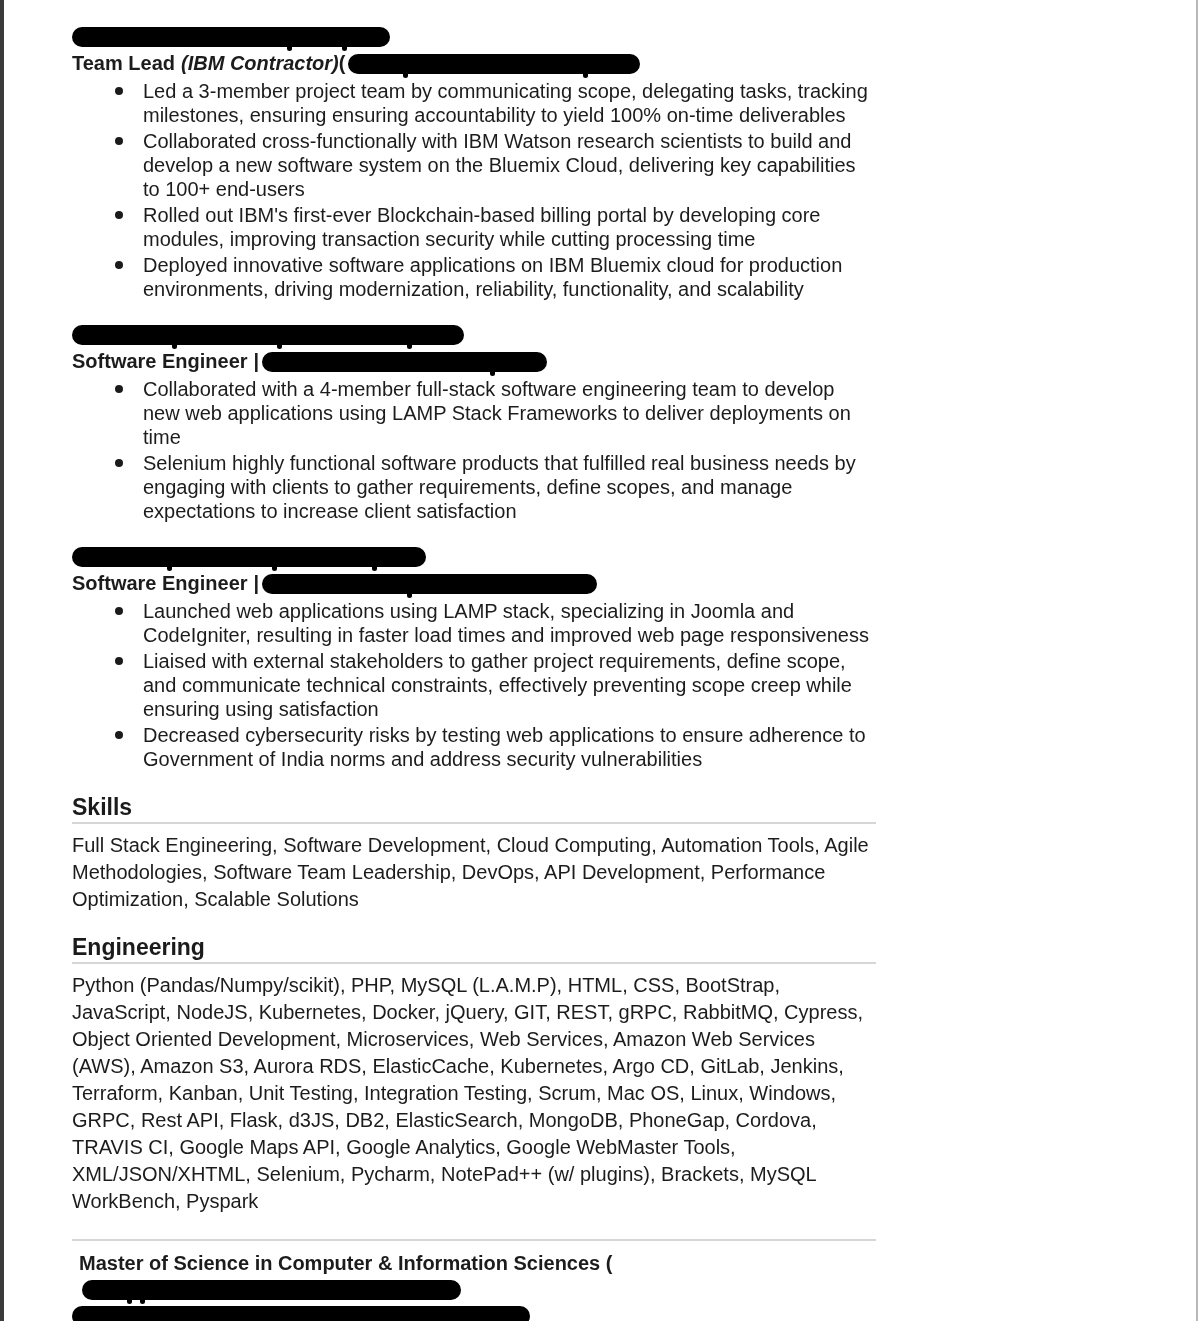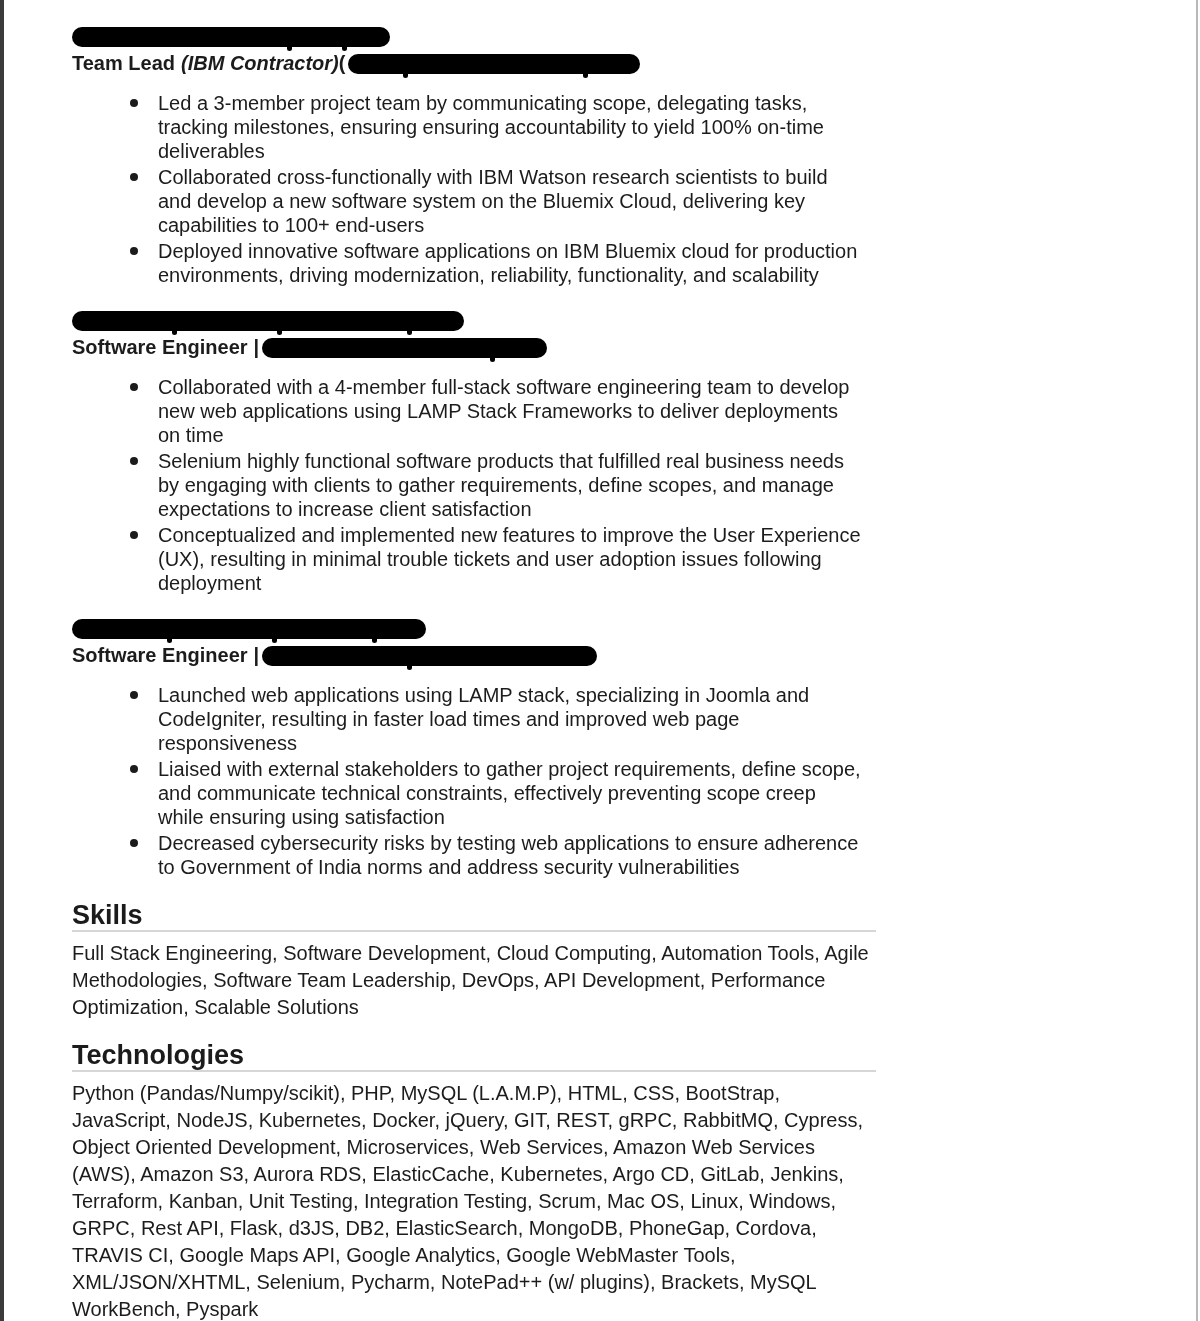--- a/index.html
+++ b/index.html
@@ -48,37 +48,37 @@
 
   
   .exp { margin-bottom: 24px; }
   .company-bar { margin-bottom: 3px; }
   .title-line { font-size: 20px; line-height: 26px; margin-bottom: 3px; }
   .b  { font-weight: bold; }
   .bi { font-weight: bold; font-style: italic; margin-left: 6px; }
   .tail { font-weight: bold; }
   .tail.spaced { margin-left: 6px; }
 
-  ul.bullets { margin: 15px; padding: 0; list-style: none; }
+  ul.bullets { margin: 0; padding: 0; list-style: none; }
   ul.bullets li {
     display: flex; align-items: flex-start;
     margin: 1px 0 2px 0;
     font-size: 20px; line-height: 24px;
   }
   .dot {
     flex: none;
     width: 8px; height: 8px; border-radius: 50%;
     background: #1b1b1b;
     margin: 8px 20px 0 43px;
   }
   .btext { flex: 1; }
 
   
   h2 {
-    font-size: 27px; line-height: 24px;
+    font-size: 23px; line-height: 24px;
     margin: 0; font-weight: bold; color: #1b1b1b;
   }
   .rule {
     height: 2px; background: #3d3d3d;
     border-bottom: 2px solid #d6d6d6;
     margin-top: 3px;
   }
   .sec p { margin: 8px 0 0 0; font-size: 20px; line-height: 27px; }
   .sec-skills { margin-top: 18px; }
   .sec-tech   { margin-top: 22px; }
@@ -119,20 +119,24 @@
       <li>
           <span class="dot"></span>
           <div class="btext">Led a 3-member project team by communicating scope, delegating tasks, tracking milestones, ensuring ensuring accountability to yield 100% on-time deliverables</div>
         </li>
       <li>
           <span class="dot"></span>
           <div class="btext">Collaborated cross-functionally with IBM Watson research scientists to build and develop a new software system on the Bluemix Cloud, delivering key capabilities to 100+ end-users</div>
         </li>
       <li>
           <span class="dot"></span>
+          <div class="btext">Rolled out IBM's first-ever Blockchain-based billing portal by developing core modules, improving transaction security while cutting processing time</div>
+        </li>
+      <li>
+          <span class="dot"></span>
           <div class="btext">Deployed innovative software applications on IBM Bluemix cloud for production environments, driving modernization, reliability, functionality, and scalability</div>
         </li>
     </ul>
   </section>
 
   <section class="exp">
     <div class="redact w392 company-bar">
       <span class="hook" style="left:100px"></span>
       <span class="hook" style="left:205px"></span>
       <span class="hook" style="left:335px"></span>
@@ -142,24 +146,20 @@
     </div>
     <ul class="bullets">
       <li>
           <span class="dot"></span>
           <div class="btext">Collaborated with a 4-member full-stack software engineering team to develop new web applications using LAMP Stack Frameworks to deliver deployments on time</div>
         </li>
       <li>
           <span class="dot"></span>
           <div class="btext">Selenium highly functional software products that fulfilled real business needs by engaging with clients to gather requirements, define scopes, and manage expectations to increase client satisfaction</div>
         </li>
-      <li>
-          <span class="dot"></span>
-          <div class="btext">Conceptualized and implemented new features to improve the User Experience (UX), resulting in minimal trouble tickets and user adoption issues following deployment</div>
-        </li>
     </ul>
   </section>
 
   <section class="exp">
     <div class="redact w354 company-bar">
       <span class="hook" style="left:95px"></span>
       <span class="hook" style="left:200px"></span>
       <span class="hook" style="left:300px"></span>
     </div>
     <div class="title-line">
@@ -181,21 +181,21 @@
     </ul>
   </section>
 
   <section class="sec sec-skills">
     <h2>Skills</h2>
     <div class="rule"></div>
     <p>Full Stack Engineering, Software Development, Cloud Computing, Automation Tools, Agile Methodologies, Software Team Leadership, DevOps, API Development, Performance Optimization, Scalable Solutions</p>
   </section>
 
   <section class="sec sec-tech">
-    <h2>Technologies</h2>
+    <h2>Engineering</h2>
     <div class="rule"></div>
     <p>Python (Pandas/Numpy/scikit), PHP, MySQL (L.A.M.P), HTML, CSS, BootStrap, JavaScript, NodeJS, Kubernetes, Docker, jQuery, GIT, REST, gRPC, RabbitMQ, Cypress, Object Oriented Development, Microservices, Web Services, Amazon Web Services (AWS), Amazon S3, Aurora RDS, ElasticCache, Kubernetes, Argo CD, GitLab, Jenkins, Terraform, Kanban, Unit Testing, Integration Testing, Scrum, Mac OS, Linux, Windows, GRPC, Rest API, Flask, d3JS, DB2, ElasticSearch, MongoDB, PhoneGap, Cordova, TRAVIS CI, Google Maps API, Google Analytics, Google WebMaster Tools, XML/JSON/XHTML, Selenium, Pycharm, NotePad++ (w/ plugins), Brackets, MySQL WorkBench, Pyspark</p>
   </section>
 
   <section class="sec sec-edu">
     <div class="rule"></div>
     <div class="deg-line first">
       <span>Master of Science in Computer &amp; Information Sciences</span>
       <span>(</span><span class="redact inline w379"><span class="hook" style="left:45px"></span><span class="hook" style="left:58px"></span></span>
     </div>

